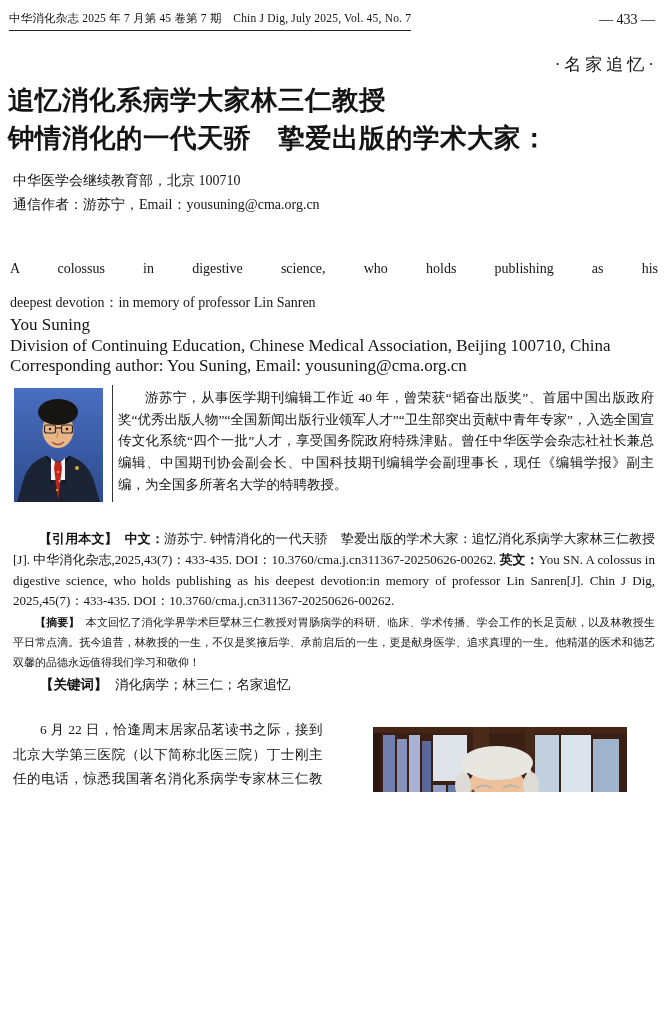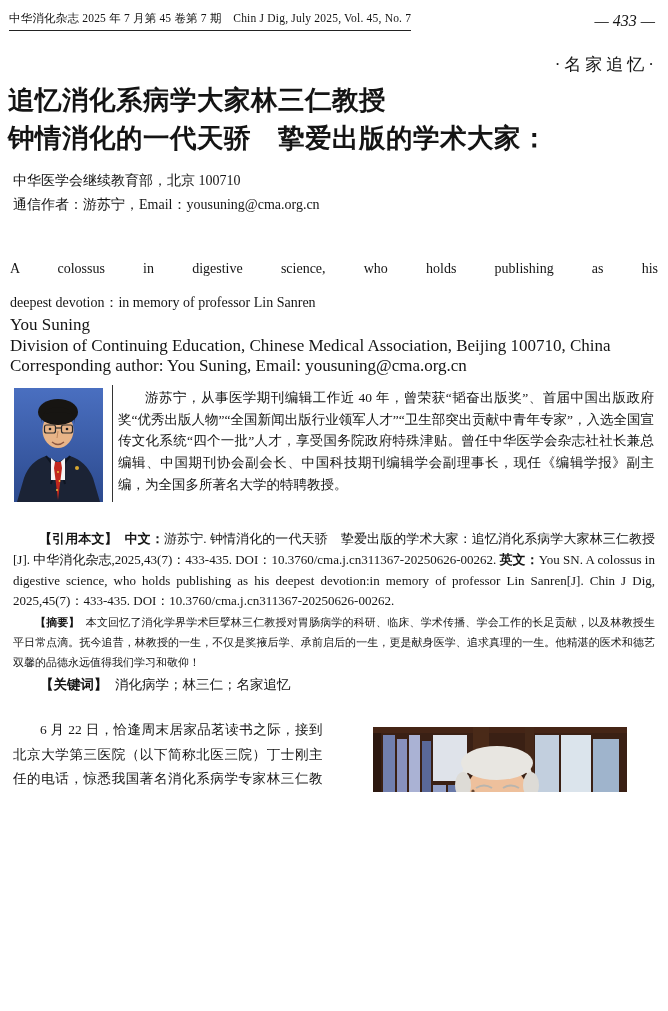--- a/index.html
+++ b/index.html
@@ -2,21 +2,21 @@
 <html><head>
 <meta charset="utf-8">
 <style>
   html,body{margin:0;padding:0;background:#ffffff;}
   .page{position:relative;width:668px;height:792px;background:#fff;overflow:hidden;
         font-family:"Liberation Serif","DejaVu Serif",serif;color:#141414;}
 
   .header{position:absolute;top:11px;left:9px;right:13px;display:flex;
           justify-content:space-between;align-items:flex-start;font-size:11.5px;}
   .header .journal{border-bottom:1.3px solid #222;padding-bottom:4px;letter-spacing:.2px;}
-  .header .pageno{font-size:16px;padding-top:1px;font-style:italic;}
+  .header .pageno{font-size:14px;padding-top:1px;}
 
   .section-label{position:absolute;top:53px;right:10px;font-size:17px;letter-spacing:4px;}
 
   .title-cn{position:absolute;top:82px;left:8px;right:8px;margin:0;
             font-family:"Liberation Sans","DejaVu Sans",sans-serif;font-weight:bold;
             font-size:26.5px;line-height:37.5px;letter-spacing:.5px;}
   .title-cn span{display:block;}
 
   .authors-cn{position:absolute;top:169px;left:13px;font-size:14px;line-height:23.5px;}
 

